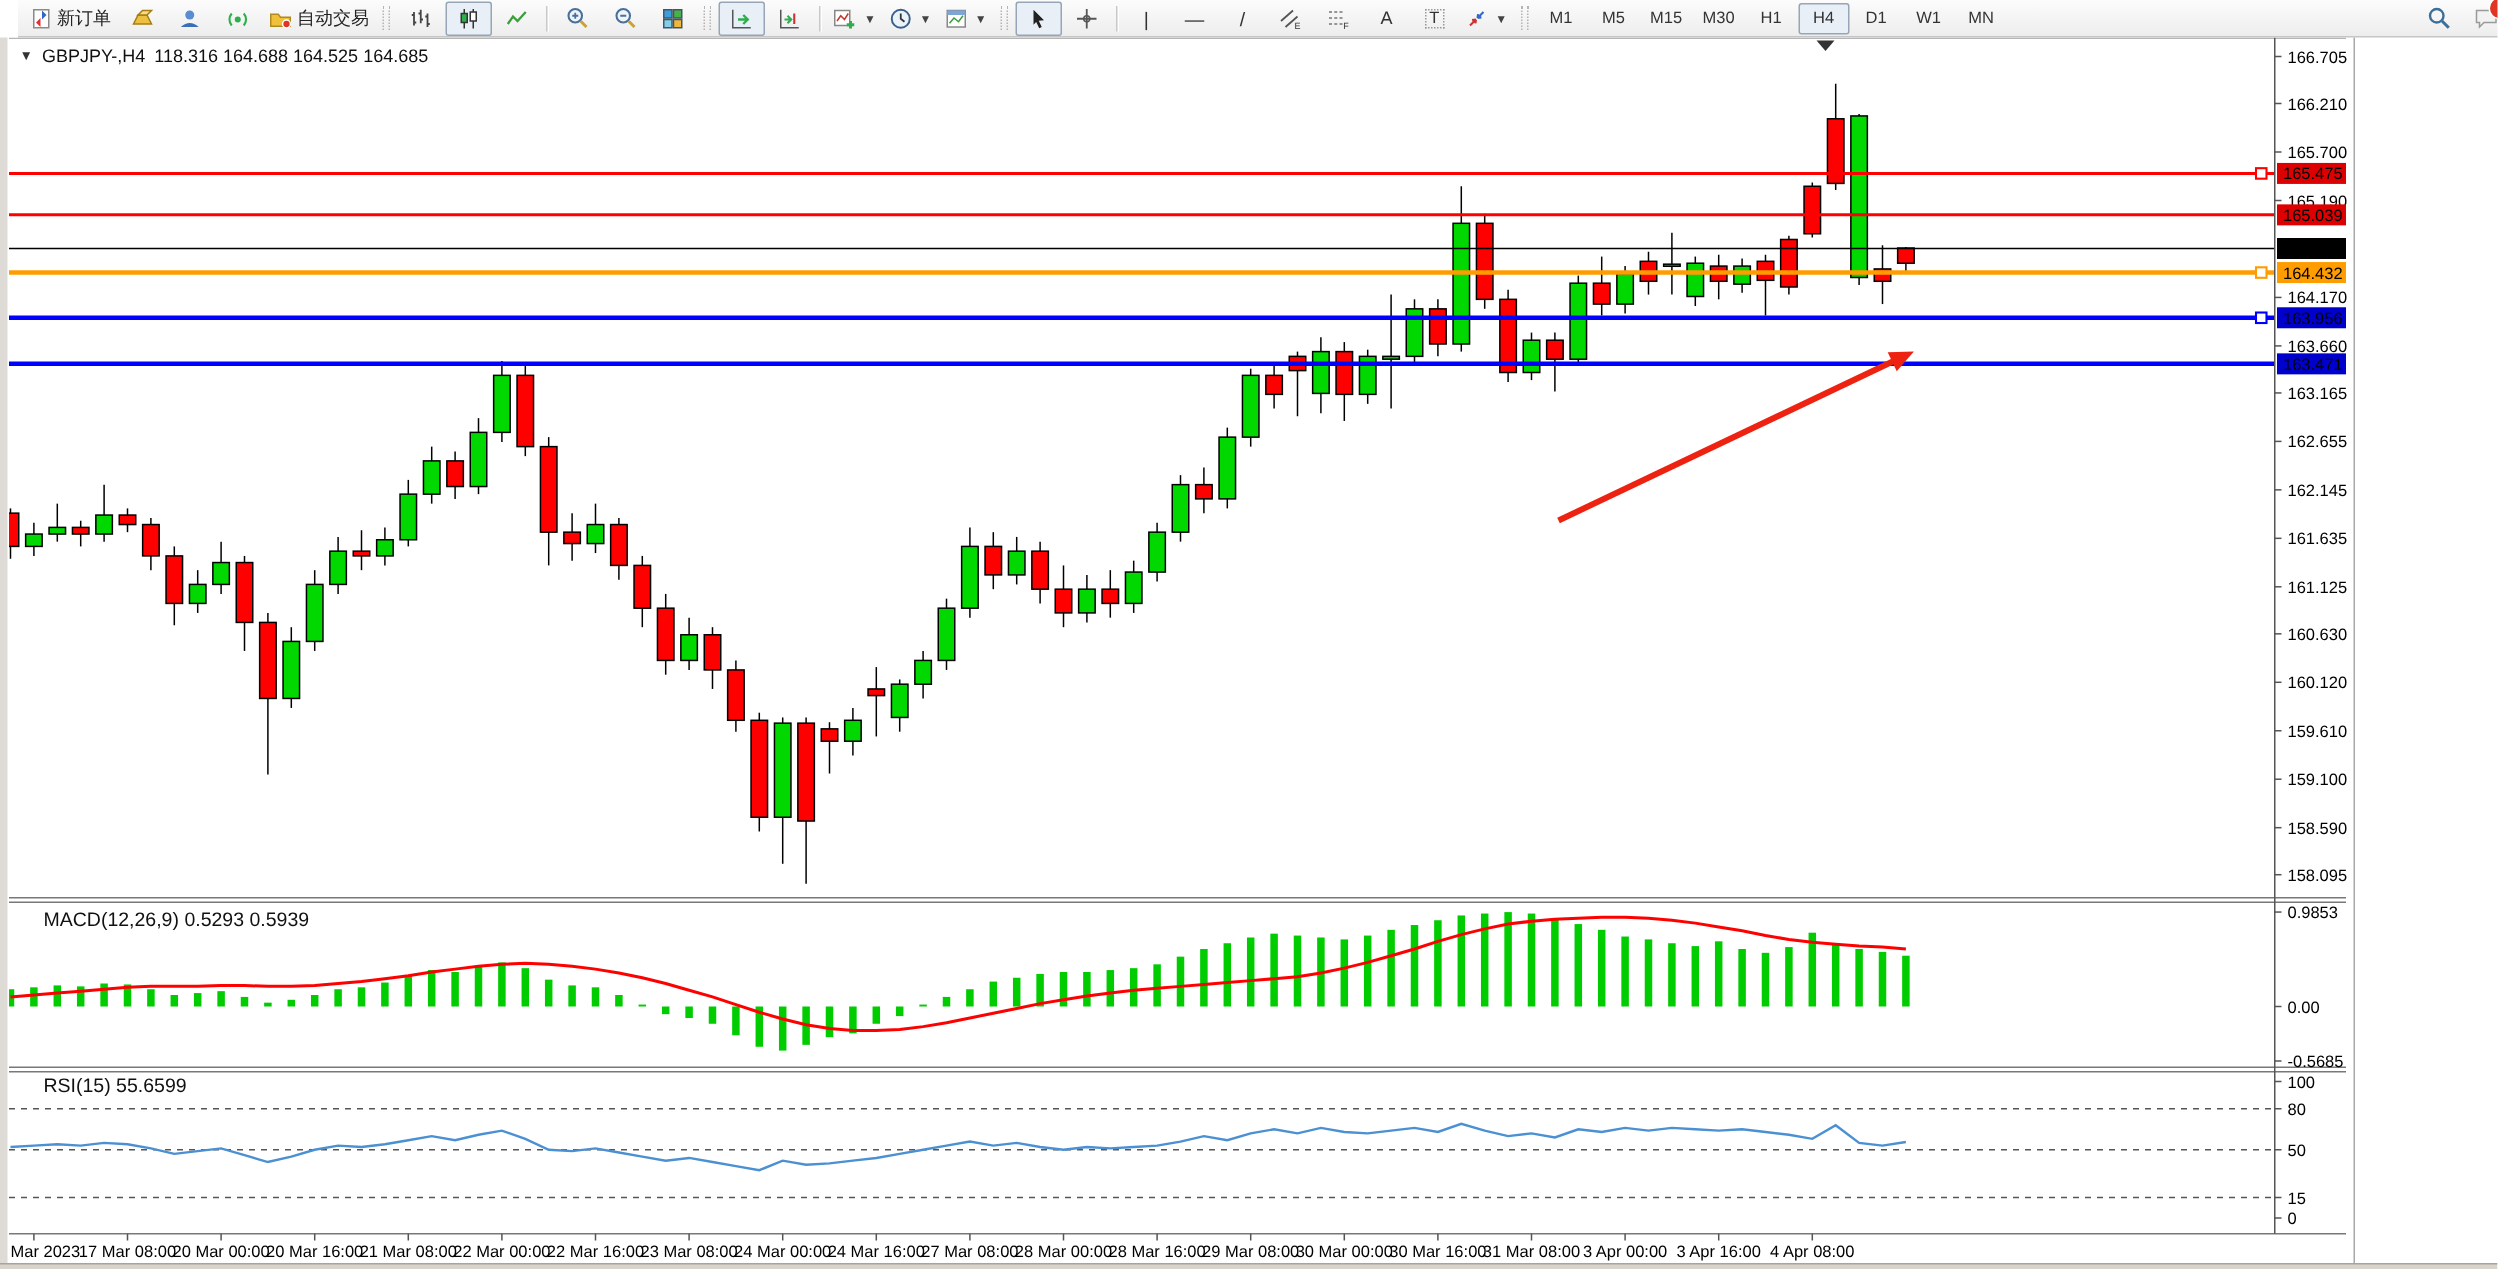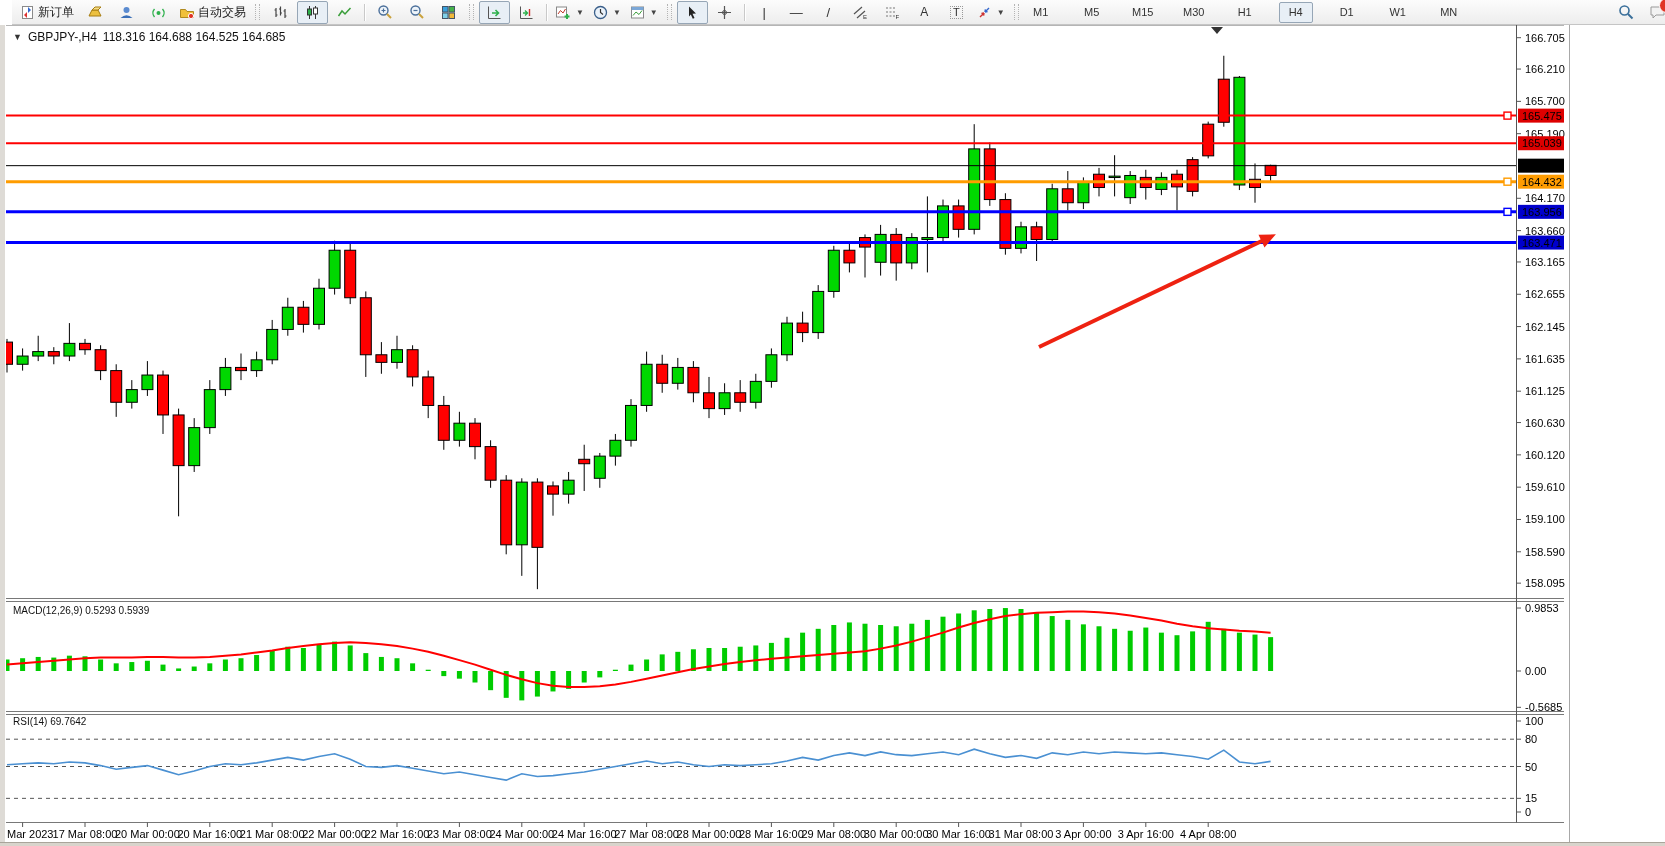--- a/index.html
+++ b/index.html
@@ -15,21 +15,21 @@
 .caret{font-size:8px;color:#444;margin-left:2px}
 .tf{font-size:11px;color:#333;height:19px;min-width:26px}
 .spacer{flex:1}
 .chat-wrap{position:relative;flex:none}
 .badge{position:absolute;top:-4px;right:-6px;min-width:13px;height:13px;border-radius:8px;background:#e03424;
   color:#fff;font-size:9px;display:flex;align-items:center;justify-content:center;padding:0 2px;border:1px solid #fff}
 .chart-window{position:absolute;left:0;top:25px;width:1570px;height:817px;background:#fff;
   border-right:1px solid #a8a8a8;border-left:5px solid #dedbd6;box-sizing:border-box}
 #cv{position:absolute;left:1px;top:0}
 .chart-title{position:absolute;left:8px;top:5px;font-size:12px;color:#111;display:flex;gap:6px;align-items:center;pointer-events:none}
-.pane-label{position:absolute;left:8px;font-size:10px;color:#111;pointer-events:none}
+.pane-label{position:absolute;left:24px;font-size:13px;color:#111;pointer-events:none}
 .statusbar{position:absolute;left:0;top:842px;width:1665px;height:4px;background:#d8d4cc;border-top:1px solid #a9a49a}
 .ax{font:11px "Liberation Sans",sans-serif;fill:#000}
 .mid{text-anchor:middle}
 svg.ic{flex:none}
 </style>
 </head>
 <body>
 
 <div class="toolbar">
   <div class="tb-btn">
@@ -186,21 +186,21 @@
       <span class="glyph" style="font-size:11px;border:1px dotted #999;padding:0 2px">T</span>
     </div>
   <div class="tb-btn">
     <svg class="ic" width="15" height="15" viewBox="0 0 15 15">
         <path d="M3 12 L7 8 M7 8 l-2.6 .4 M7 8 l-.4 2.6" stroke="#c33" stroke-width="1.4" fill="none"></path>
         <path d="M12 3 L8 7 M8 7 l2.6 -.4 M8 7 l.4 -2.6" stroke="#36c" stroke-width="1.4" fill="none"></path>
       </svg>
     <span class="caret">▼</span>
   </div>
   <span class="grip"></span>
-  <div id="tf-bar" style="display:flex;align-items:flex-start;gap:17px">
+  <div id="tf-bar" style="display:flex;align-items:flex-start;gap:1px">
       <div class="tb-btn tf">M1</div>
       <div class="tb-btn tf">M5</div>
       <div class="tb-btn tf">M15</div>
       <div class="tb-btn tf">M30</div>
       <div class="tb-btn tf">H1</div>
       <div class="tb-btn tf sel">H4</div>
       <div class="tb-btn tf">D1</div>
       <div class="tb-btn tf">W1</div>
       <div class="tb-btn tf">MN</div>
     </div>
@@ -593,16 +593,16 @@
       <line x1="1033" y1="322" x2="1260" y2="214" stroke="#ee2211" stroke-width="4"></line>
       <polygon points="1269.9330827997776,209.2741280071543 1258.4923354500938,222.4691763238792 1252.477589277381,209.82707094234416" fill="#ee2211"></polygon>
       <polygon points="1205,2 1217,2 1211,9" fill="#333"></polygon>
     </svg>
   <div class="chart-title">
     <span style="font-size:9px;color:#333">▼</span>
     <span>GBPJPY-,H4</span>
     <span>118.316 164.688 164.525 164.685</span>
   </div>
   <div class="pane-label" style="top:580px">MACD(12,26,9) 0.5293 0.5939</div>
-  <div class="pane-label" style="top:691px">RSI(14) 69.7642</div>
+  <div class="pane-label" style="top:691px">RSI(15) 55.6599</div>
 </div>
 
 <div class="statusbar"></div>
 
 </body></html>

